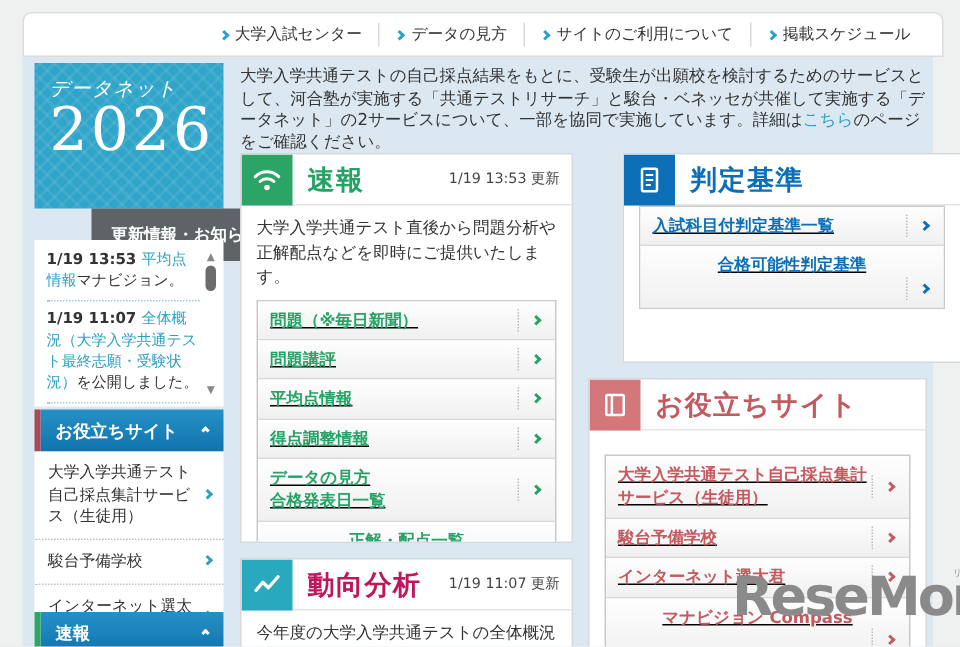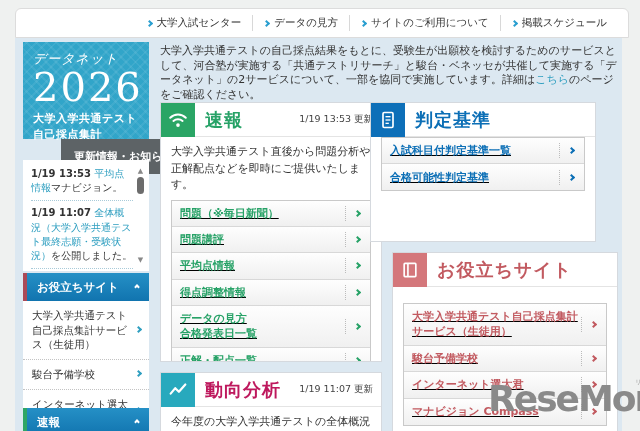--- a/index.html
+++ b/index.html
@@ -73,28 +73,28 @@
   .card { position:absolute; background:#fff; border:1px solid #d5d9de; overflow:hidden; }
   .card-head { display:flex; align-items:center; height:34px; border-bottom:1px solid #e4e4e4; }
   .icon-box { width:34px; height:34px; flex:none; display:flex; align-items:center; justify-content:center; }
   .card-title { font-size:18px; font-weight:bold; margin-left:10px; letter-spacing:1px; }
   .card-updated { margin-left:auto; font-size:9.5px; color:#444; padding-right:8px; white-space:nowrap; }
   .card-desc { font-size:11px; color:#333; line-height:1.5; padding:7px 10px 6px; }
   .link-list { margin:0 10px 10px; border:1px solid #c9c9c9;text-decoration:underline; }
   .link-row { display:flex; align-items:center; padding:5px 8px; min-height:26px;
     font-size:11px; font-weight:bold; background:linear-gradient(#fefefe,#f0f0f0);
     border-bottom:1px solid #d8d8d8; cursor:pointer; }
-  .link-row:last-child { border-bottom:none; }
+  .link-row:last-child { border-bottom:none;flex-direction:column; }
   .row-label { white-space:pre-line; line-height:1.4; }
   .row-chev { margin-left:auto; border-left:1px dotted #bbb; padding:5px 2px 5px 9px; display:flex; align-items:center; }
 
   #card-sokuhou { left:145px; top:64px; width:222px; height:260px; }
   #card-sokuhou .card-title, #card-sokuhou .link-row { color:#27a267; }
   #card-sokuhou .icon-box { background:#2aa565; }
-  #card-hantei { left:355px; top:64px; width:226px; height:140px; }
+  #card-hantei { left:400px; top:64px; width:226px; height:140px; }
   #card-hantei .card-title, #card-hantei .link-row { color:#0c6fb6; }
   #card-hantei .icon-box { background:#0d6fb8; }
   #card-doukou { left:145px; top:334px; width:222px; height:80px; }
   #card-doukou .card-title { color:#be185d; }
   #card-doukou .icon-box { background:#28a9bd; }
   #card-useful { left:377px; top:214px; width:226px; height:200px; }
   #card-useful .card-title, #card-useful .link-row { color:#c25a60; }
   #card-useful .icon-box { background:#d4777b; }
   #card-useful .link-list { margin-top:16px; }
 
@@ -128,24 +128,20 @@
         </span>
 
     </nav>
   </div>
 
   <div id="panel">
 
     <div id="banner">
       <div class="banner-brand">データネット</div>
       <div class="banner-year">2026</div>
-      <div class="banner-sub">
-        <div>大学入学共通テスト</div>
-        <div>自己採点集計</div>
-      </div>
     </div>
 
     <div id="news-bar">更新情報・お知らせ</div>
     <div id="news-list">
       <div class="news-item">
         <span class="news-date">1/19 13:53 </span><span class="news-link">平均点情報</span><span>マナビジョン。</span>
       </div>
       <div class="news-item">
         <span class="news-date">1/19 11:07 </span><span class="news-link">全体概況（大学入学共通テスト最終志願・受験状況）</span><span>を公開しました。</span>
       </div>

